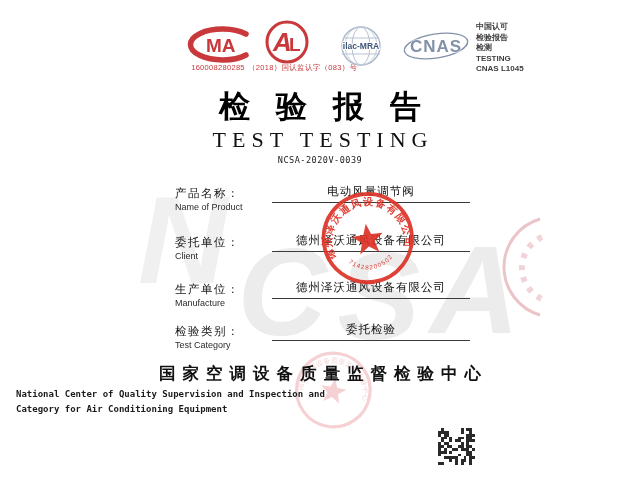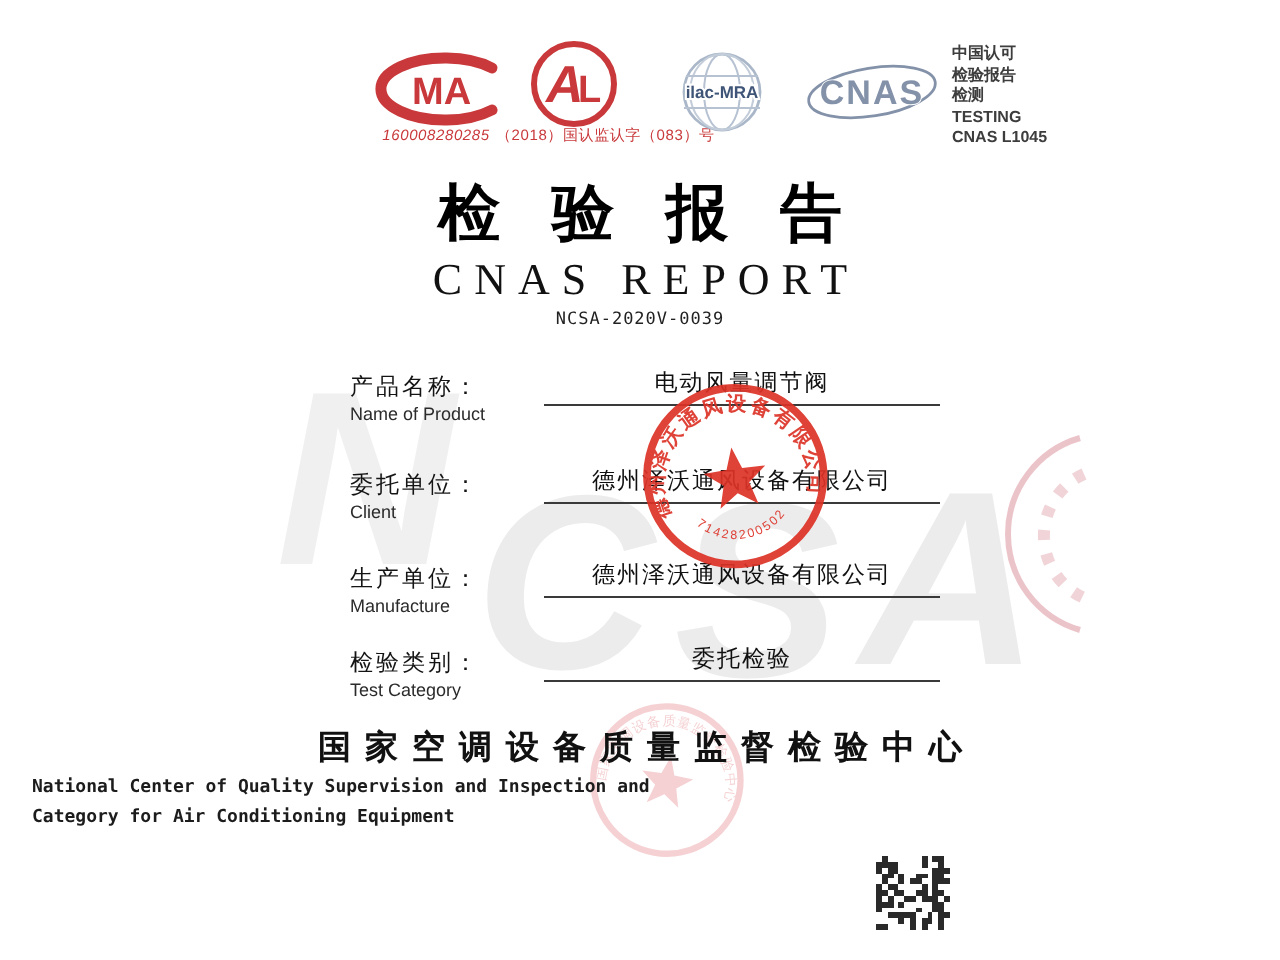--- a/index.html
+++ b/index.html
@@ -65,21 +65,21 @@
   <span>S</span>
   <span>A</span>
 </div>
 
 <div class="abs" style="left:183px;top:26px;z-index:2;">
   <svg width="70" height="38" viewBox="0 0 70 38">
     <path d="M 63 8 A 32 15.5 0 1 0 63 29" fill="none" stroke="#c9383a" stroke-width="5.5" stroke-linecap="round"></path>
     <text x="23" y="26" font-size="19" font-weight="bold" fill="#c9383a" font-family="Liberation Sans, sans-serif">MA</text>
   </svg>
 </div>
-<div class="abs logo-num" style="left:178px;top:63px;width:80px;font-style:italic;">160008280285</div>
+<div class="abs logo-num" style="left:178px;top:63px;width:80px;">160008280285</div>
 
 <div class="abs" style="left:264px;top:19px;z-index:2;">
   <svg width="46" height="46" viewBox="0 0 46 46">
     <circle cx="23" cy="23" r="20" fill="none" stroke="#c9383a" stroke-width="3"></circle>
     <text x="9" y="32" font-size="26" font-weight="bold" font-style="italic" fill="#c9383a" font-family="Liberation Sans, sans-serif">A</text>
     <text x="25" y="32" font-size="19" font-weight="bold" fill="#c9383a" font-family="Liberation Sans, sans-serif">L</text>
   </svg>
 </div>
 <div class="abs logo-num" style="left:248px;top:63px;width:106px;">（2018）国认监认字（083）号</div>
 
@@ -103,21 +103,21 @@
 
 <div class="abs accred">
   <div>中国认可</div>
   <div>检验报告</div>
   <div>检测</div>
   <div>TESTING</div>
   <div>CNAS L1045</div>
 </div>
 
 <div class="abs title-zh">检验报告</div>
-<div class="abs title-en">CNAS REPORT</div>
+<div class="abs title-en">TEST TESTING</div>
 <div class="abs report-no">NCSA-2020V-0039</div>
 
 <div class="abs lab-zh" style="top:186px;">产品名称：</div>
 <div class="abs lab-en" style="top:202px;">Name of Product</div>
 <div class="abs field-line" style="top:184px;">电动风量调节阀</div>
 
 <div class="abs lab-zh" style="top:235px;">委托单位：</div>
 <div class="abs lab-en" style="top:251px;">Client</div>
 <div class="abs field-line" style="top:233px;">德州泽沃通风设备有限公司</div>
 

